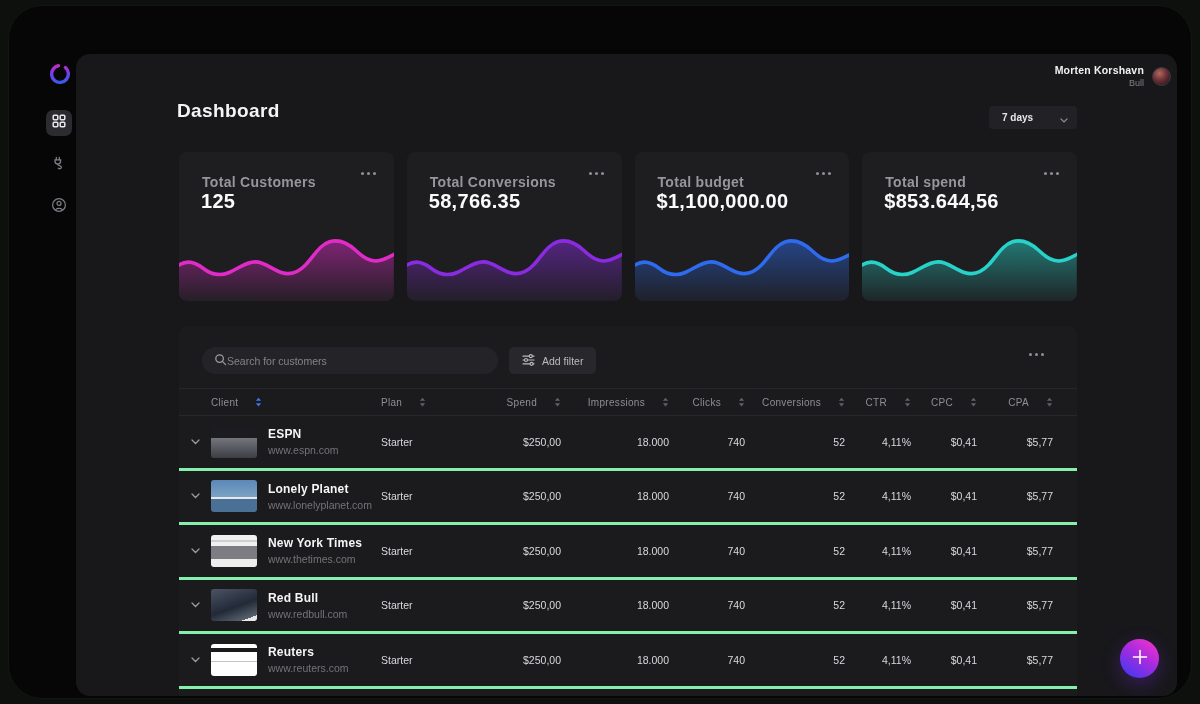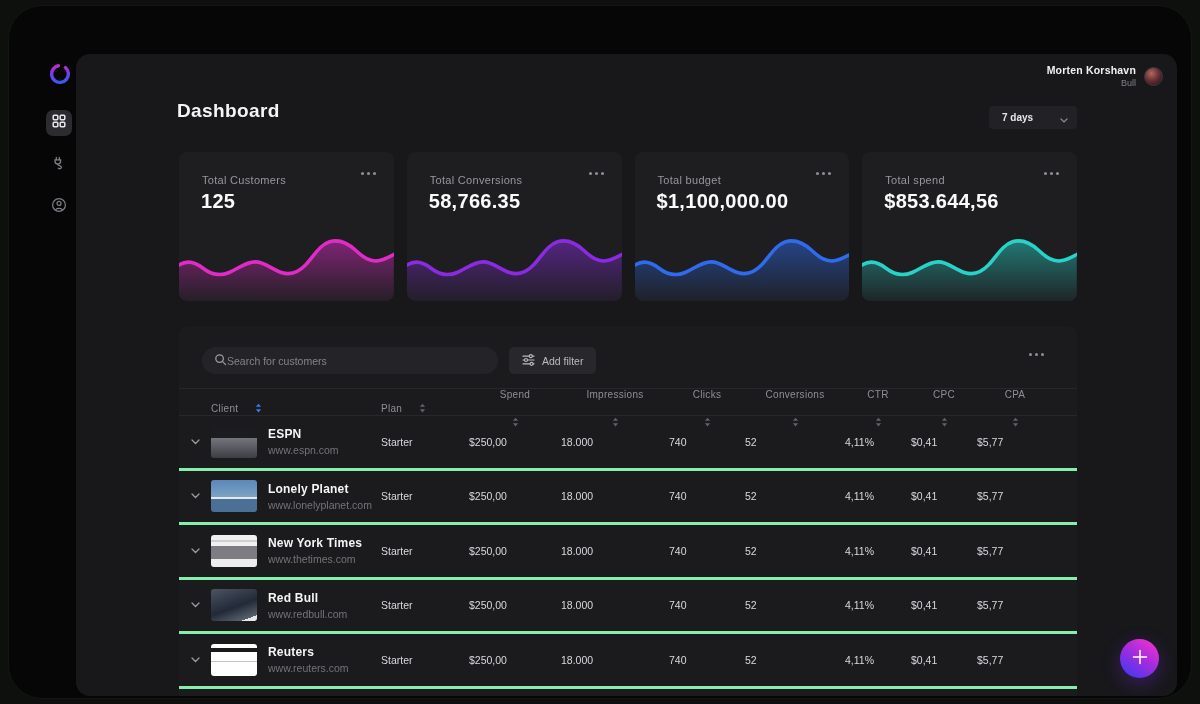--- a/index.html
+++ b/index.html
@@ -16,40 +16,40 @@
               align-items:center; justify-content:center; border-radius:7px; color:#7e7e86; cursor:pointer; }
   .nav-item.active { background:#2b2b30; color:#e8e8ec; }
   .nav-dashboard { top:56px; }
   .nav-integrations { top:98px; }
   .nav-account { top:140px; }
 
   
   .window { position:absolute; left:67px; top:48px; width:1101px; height:642px;
             background:#18181b; border-radius:14px; overflow:hidden; }
 
-  .user-menu { position:absolute; top:10px; right:14px; display:flex; align-items:center; gap:8px; cursor:pointer; }
+  .user-menu { position:absolute; top:10px; right:6px; display:flex; align-items:center; gap:8px; cursor:pointer; }
   .user-text { text-align:right; }
   .user-name { font-size:10.5px; font-weight:700; color:#f1f1f4; letter-spacing:.2px; }
   .user-role { font-size:9px; color:#808087; margin-top:2px; }
   .avatar { width:19px; height:19px; border-radius:50%;
             background:radial-gradient(circle at 38% 32%, #b06a5a 0%, #6b3038 45%, #2a1218 90%);
             border:1px solid #3a3a40; }
 
   .page-title { position:absolute; left:101px; top:46px; font-size:19px; font-weight:700;
                 color:#f4f4f6; letter-spacing:.4px; }
 
   .range-select { position:absolute; top:52px; right:100px; width:88px; height:23px;
                   background:#222226; border-radius:4px; display:flex; align-items:center;
                   padding:0 9px 0 13px; cursor:pointer; }
   .range-label { flex:1; font-size:10px; font-weight:600; color:#e7e7ea; }
 
   
   .cards { position:absolute; left:103px; top:98px; right:100px; display:flex; gap:13px; }
   .card { position:relative; flex:1; height:149px; background:#1e1e21; border-radius:8px; overflow:hidden; }
-  .card-label { position:absolute; left:23px; top:22px; font-size:11px; color:#96969d; letter-spacing:.3px; }
+  .card-label { position:absolute; left:23px; top:22px; font-size:14px; color:#96969d; letter-spacing:.3px;font-weight:bold; }
   .card-value { position:absolute; left:22px; top:38px; font-size:20px; font-weight:700;
                 color:#fbfbfd; letter-spacing:.3px; }
   .card-menu { position:absolute; top:20px; right:18px; cursor:pointer; }
   .wave { position:absolute; left:0; right:0; bottom:0; width:100%; height:74px; display:block; }
 
   .dots { display:flex; gap:3px; }
   .dots i { width:3px; height:3px; border-radius:50%; background:#8f8f96; display:block; }
 
   
   .panel { position:absolute; left:103px; right:100px; top:272px; bottom:0;
@@ -62,32 +62,32 @@
   .search-box input::placeholder { color:#83838a; }
   .filter-btn { position:absolute; left:330px; top:21px; height:27px; padding:0 13px;
                 background:#28282c; border:none; border-radius:5px; display:flex; align-items:center;
                 gap:7px; font-size:10.5px; color:#b9b9c0; font-family:inherit; cursor:pointer; }
   .panel-menu { position:absolute; right:33px; top:27px; cursor:pointer; }
 
   .grid-row { display:grid; grid-template-columns:20px 170px 88px 92px 108px 76px 100px 66px 66px 76px;
               align-items:center; padding:0 24px 0 12px; }
   .thead { height:28px; border-top:1px solid #28282c; border-bottom:1px solid #28282c; }
   .th { display:flex; align-items:center; gap:17px; font-size:10px; color:#8e8e95; letter-spacing:.3px; cursor:pointer; }
-  .th.num { justify-content:flex-end;flex-direction:column; }
+  .th.num { justify-content:flex-end; }
   .sort { color:#62626a; display:flex; }
   .sort.active { color:#3d7bf5; }
 
   .trow { height:54.5px; border-bottom:3px solid #86efac; }
   .caret { background:none; border:none; color:#9a9aa0; cursor:pointer; display:flex; align-items:center; }
   .client-cell { display:flex; align-items:center; gap:11px; }
   .thumb { width:46px; height:32px; border-radius:3px; flex:none; }
   .client-name { font-size:12px; font-weight:700; color:#f5f5f7; letter-spacing:.2px; }
   .client-url { font-size:10.5px; color:#737379; margin-top:3px; }
   .cell { font-size:10.5px; color:#d9d9dd; }
-  .cell.num { text-align:left; }
+  .cell.num { text-align:right; }
 
   .th-espn    { background:linear-gradient(180deg,#1b1b20 0%,#1b1b20 38%,#74747c 38%,#3d3d46 100%); }
   .th-lonely  { background:linear-gradient(180deg,#5b87b8 0%,#7aa2c4 52%,#e8e8ea 52%,#e8e8ea 60%,#4a7096 60%); }
   .th-nyt     { background:linear-gradient(180deg,#f0f0f0 0 16%,#cfcfcf 16% 21%,#f0f0f0 21% 34%,#7c7c82 34% 76%,#ededed 76%); }
   .th-redbull { background:linear-gradient(160deg,#4a5464 0%,#222a38 55%,#58616e 88%,#e8e8ea 88%); }
   .th-reuters { background:linear-gradient(180deg,#fff 0 12%,#1a1a1a 12% 24%,#fff 24% 52%,#c4c4c4 52% 56%,#fff 56%); }
 
   .fab { position:absolute; right:18px; bottom:18px; width:39px; height:39px; border-radius:50%;
          border:none; cursor:pointer; display:flex; align-items:center; justify-content:center;
          background:linear-gradient(215deg,#ef32cd 8%,#a22be0 48%,#3b3bf2 95%);

